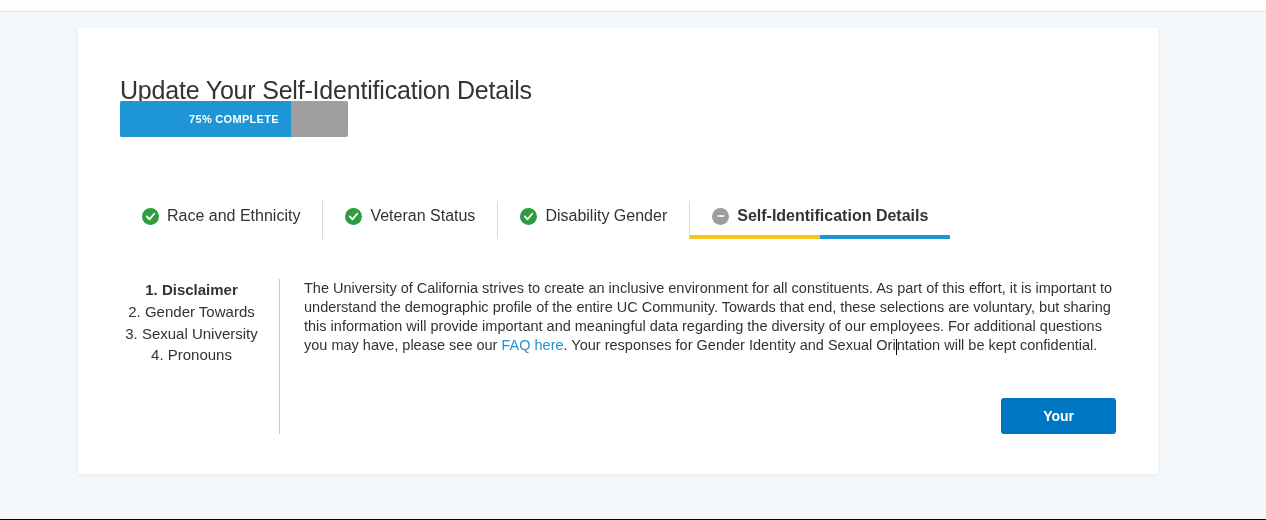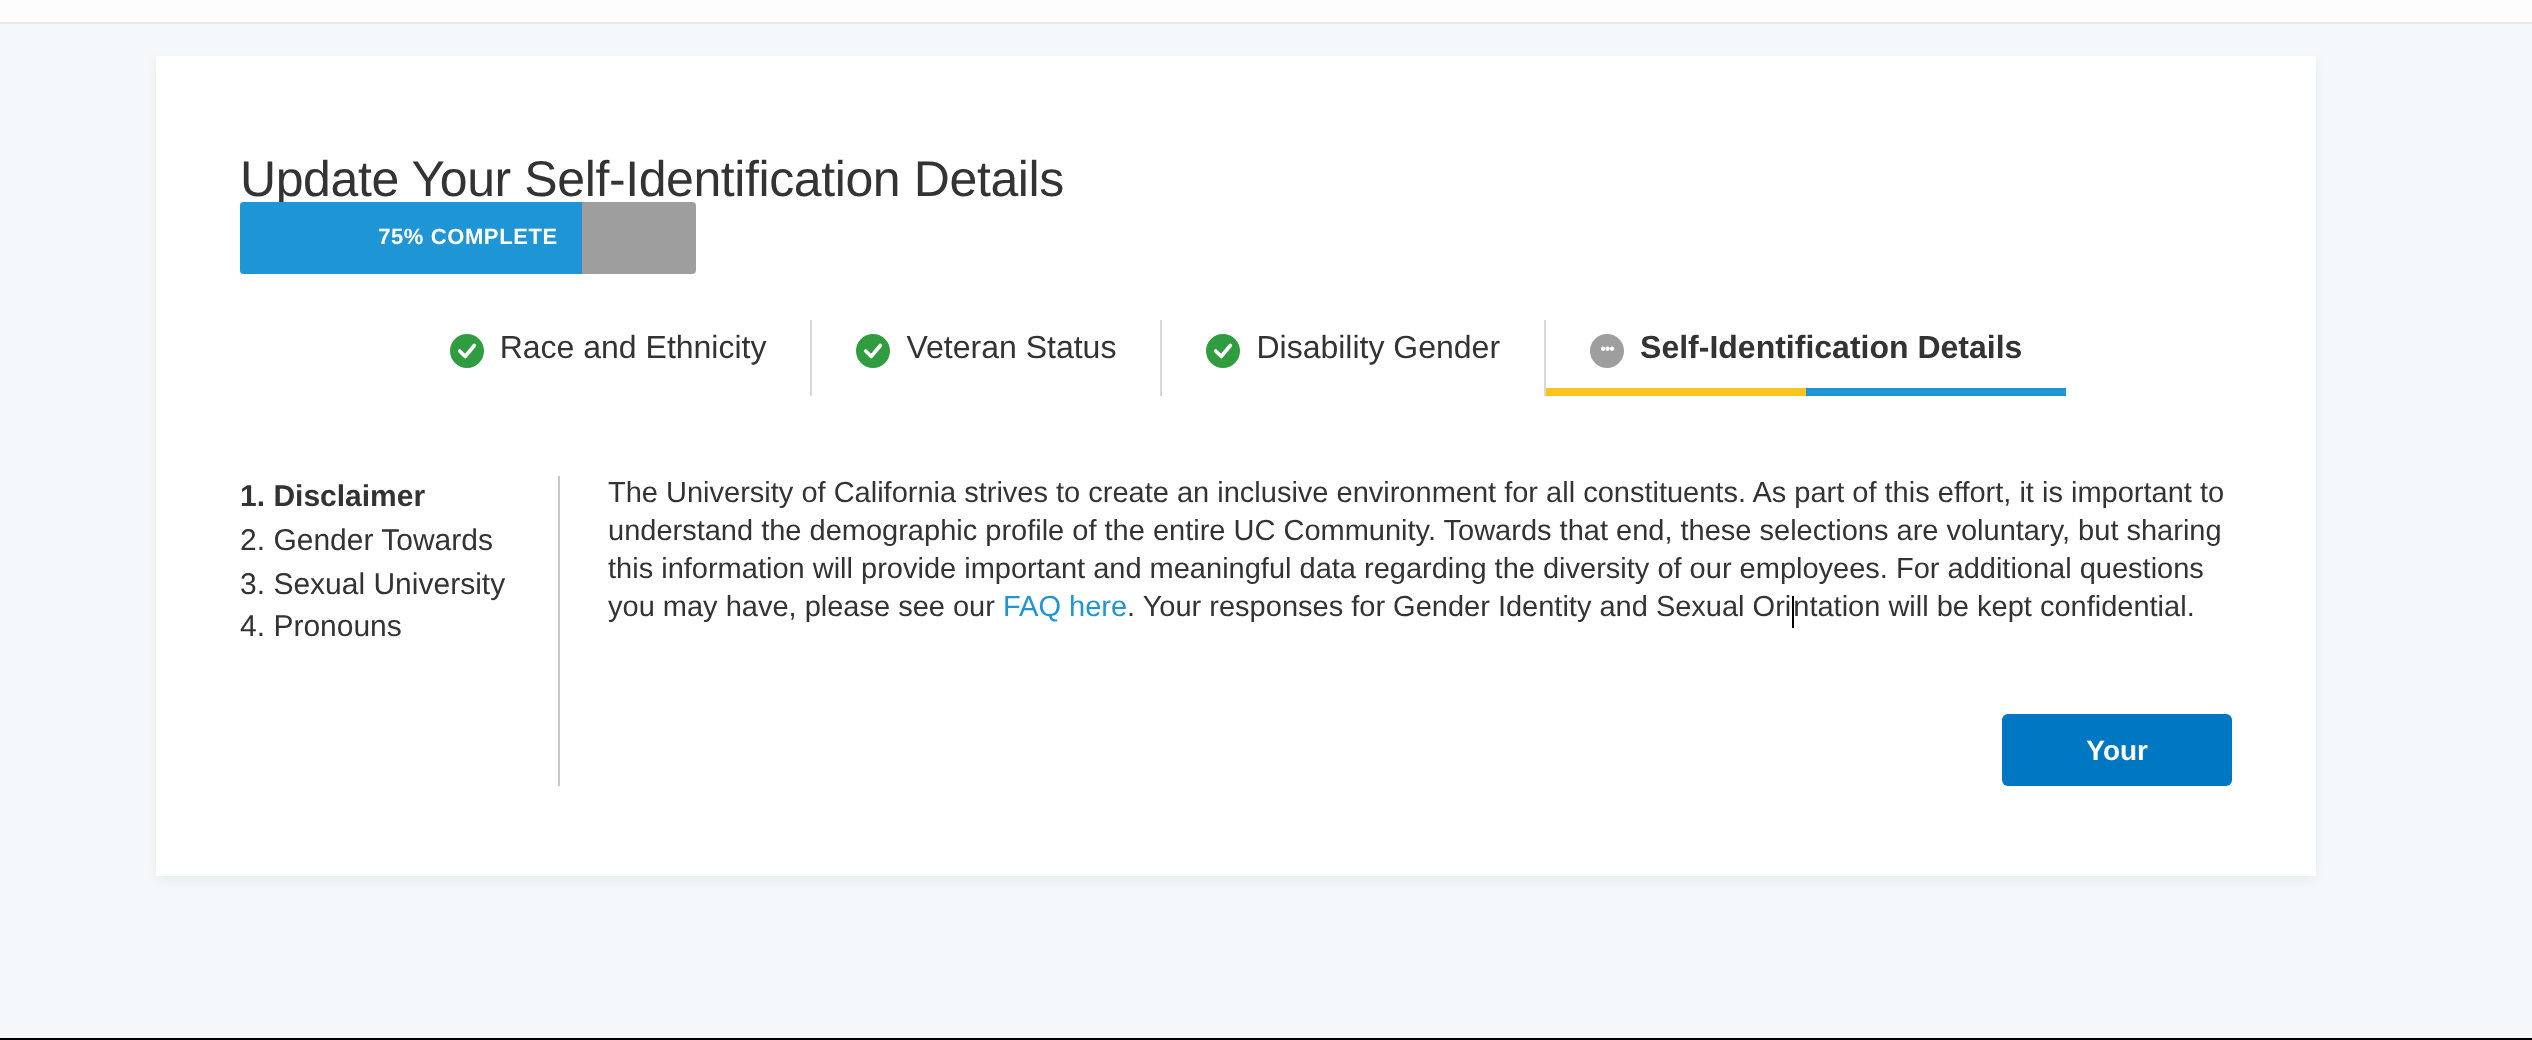--- a/index.html
+++ b/index.html
@@ -56,23 +56,22 @@
     display: flex;
     align-items: center;
     justify-content: center;
     font-size: 11px;
     font-weight: 700;
     color: #fff;
     letter-spacing: 0.3px;
   }
   .tabs {
     display: flex;
-    justify-content: center;
     align-items: stretch;
-    margin-top: 23px;
+    margin-top: 64px;
   }
   .tab {
     display: flex;
     align-items: center;
     gap: 8px;
     padding: 6px 22px 14px 22px;
     border-right: 1px solid #d8d8d8;
     position: relative;
     cursor: pointer;
   }
@@ -130,20 +129,21 @@
   }
   .sidebar {
     width: 160px;
     padding-right: 16px;
     border-right: 1px solid #c8c8c8;
     flex-shrink: 0;
   }
   .sidebar ol {
     list-style: none;
     counter-reset: step;
+    text-align: center;
   }
   .sidebar li {
     counter-increment: step;
     font-size: 15px;
     color: #333;
     line-height: 1.45;
     margin-bottom: 0px;
     padding-left: 16px;
     text-indent: -16px;
     cursor: pointer;

